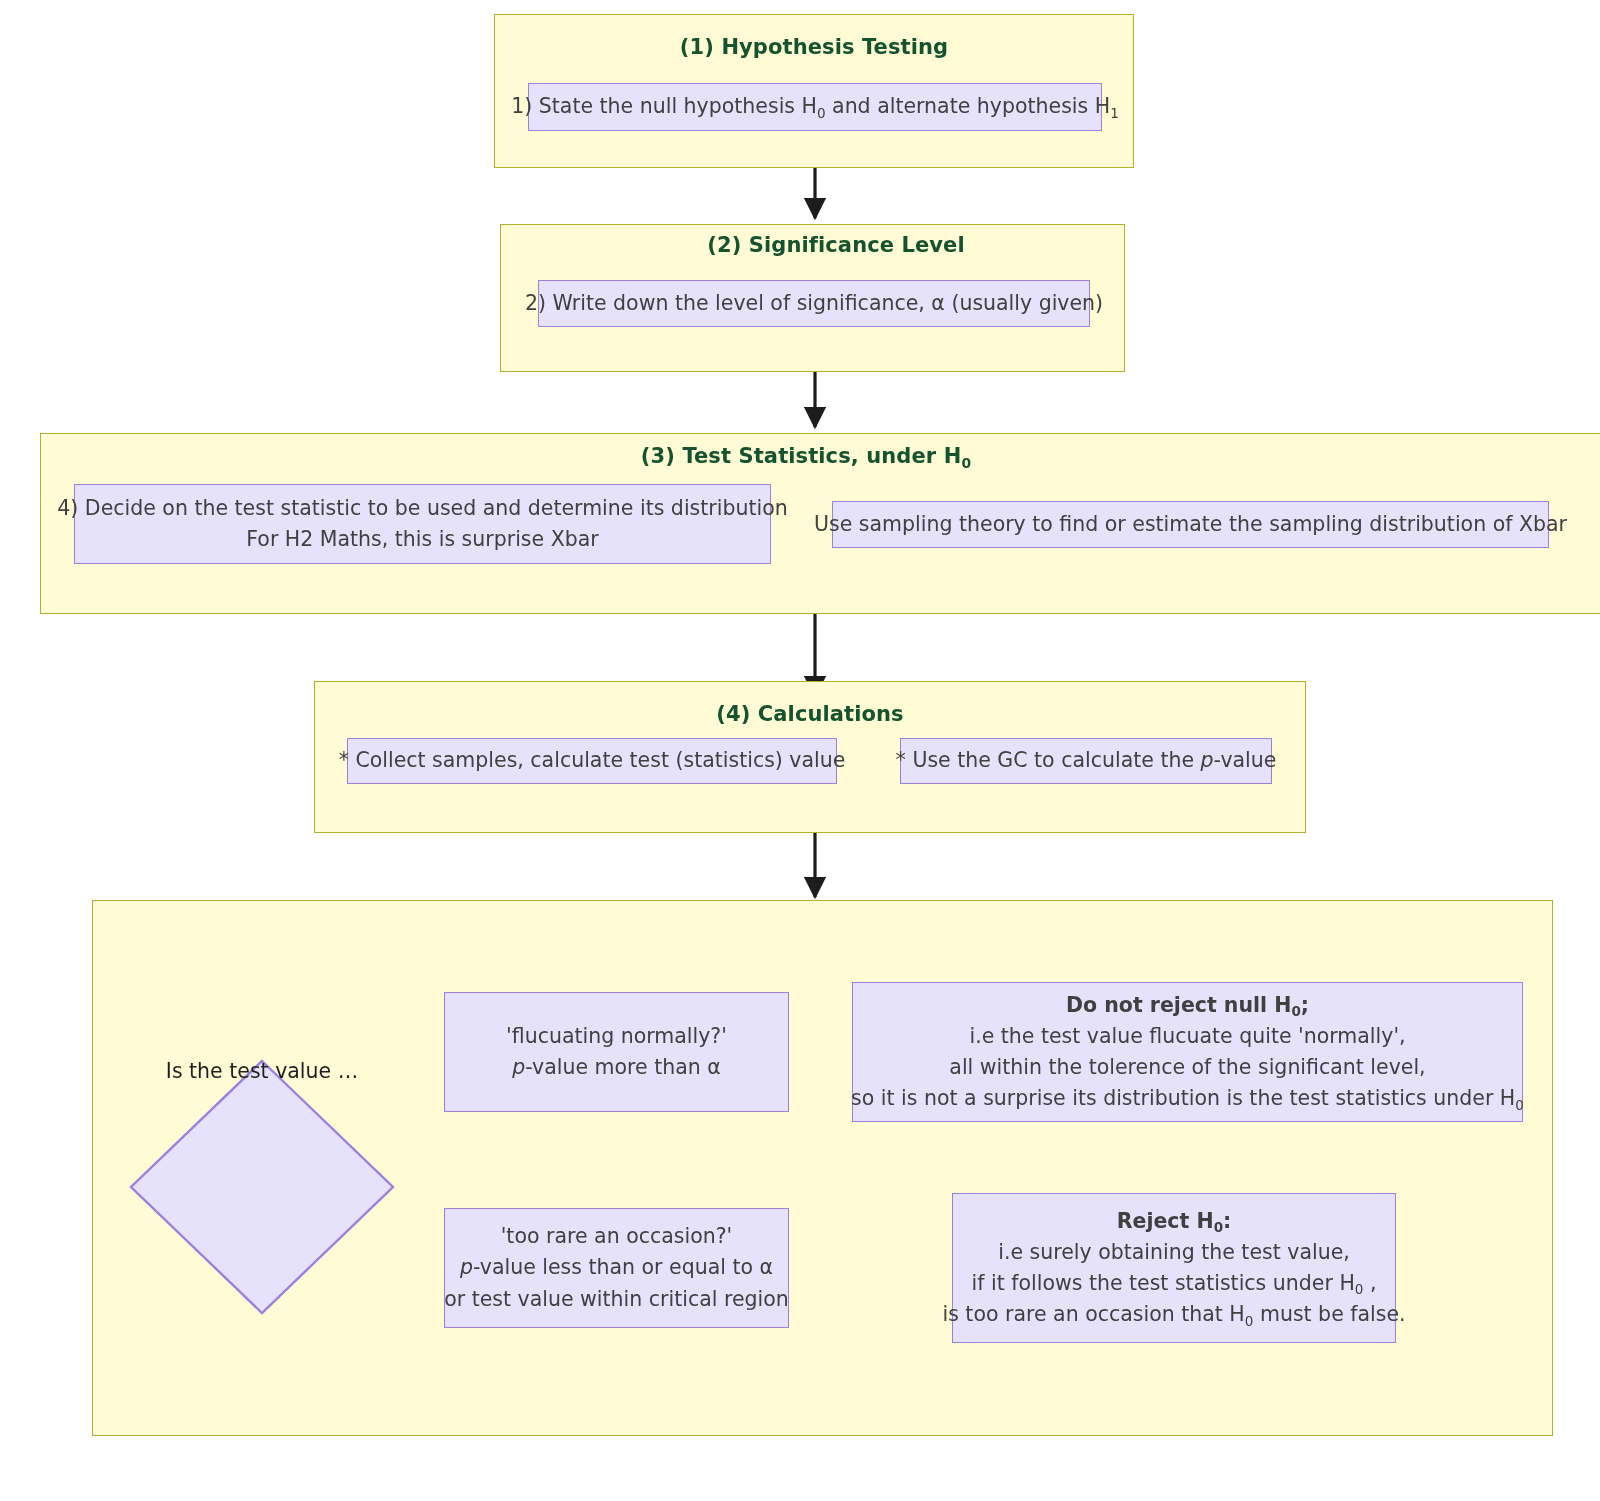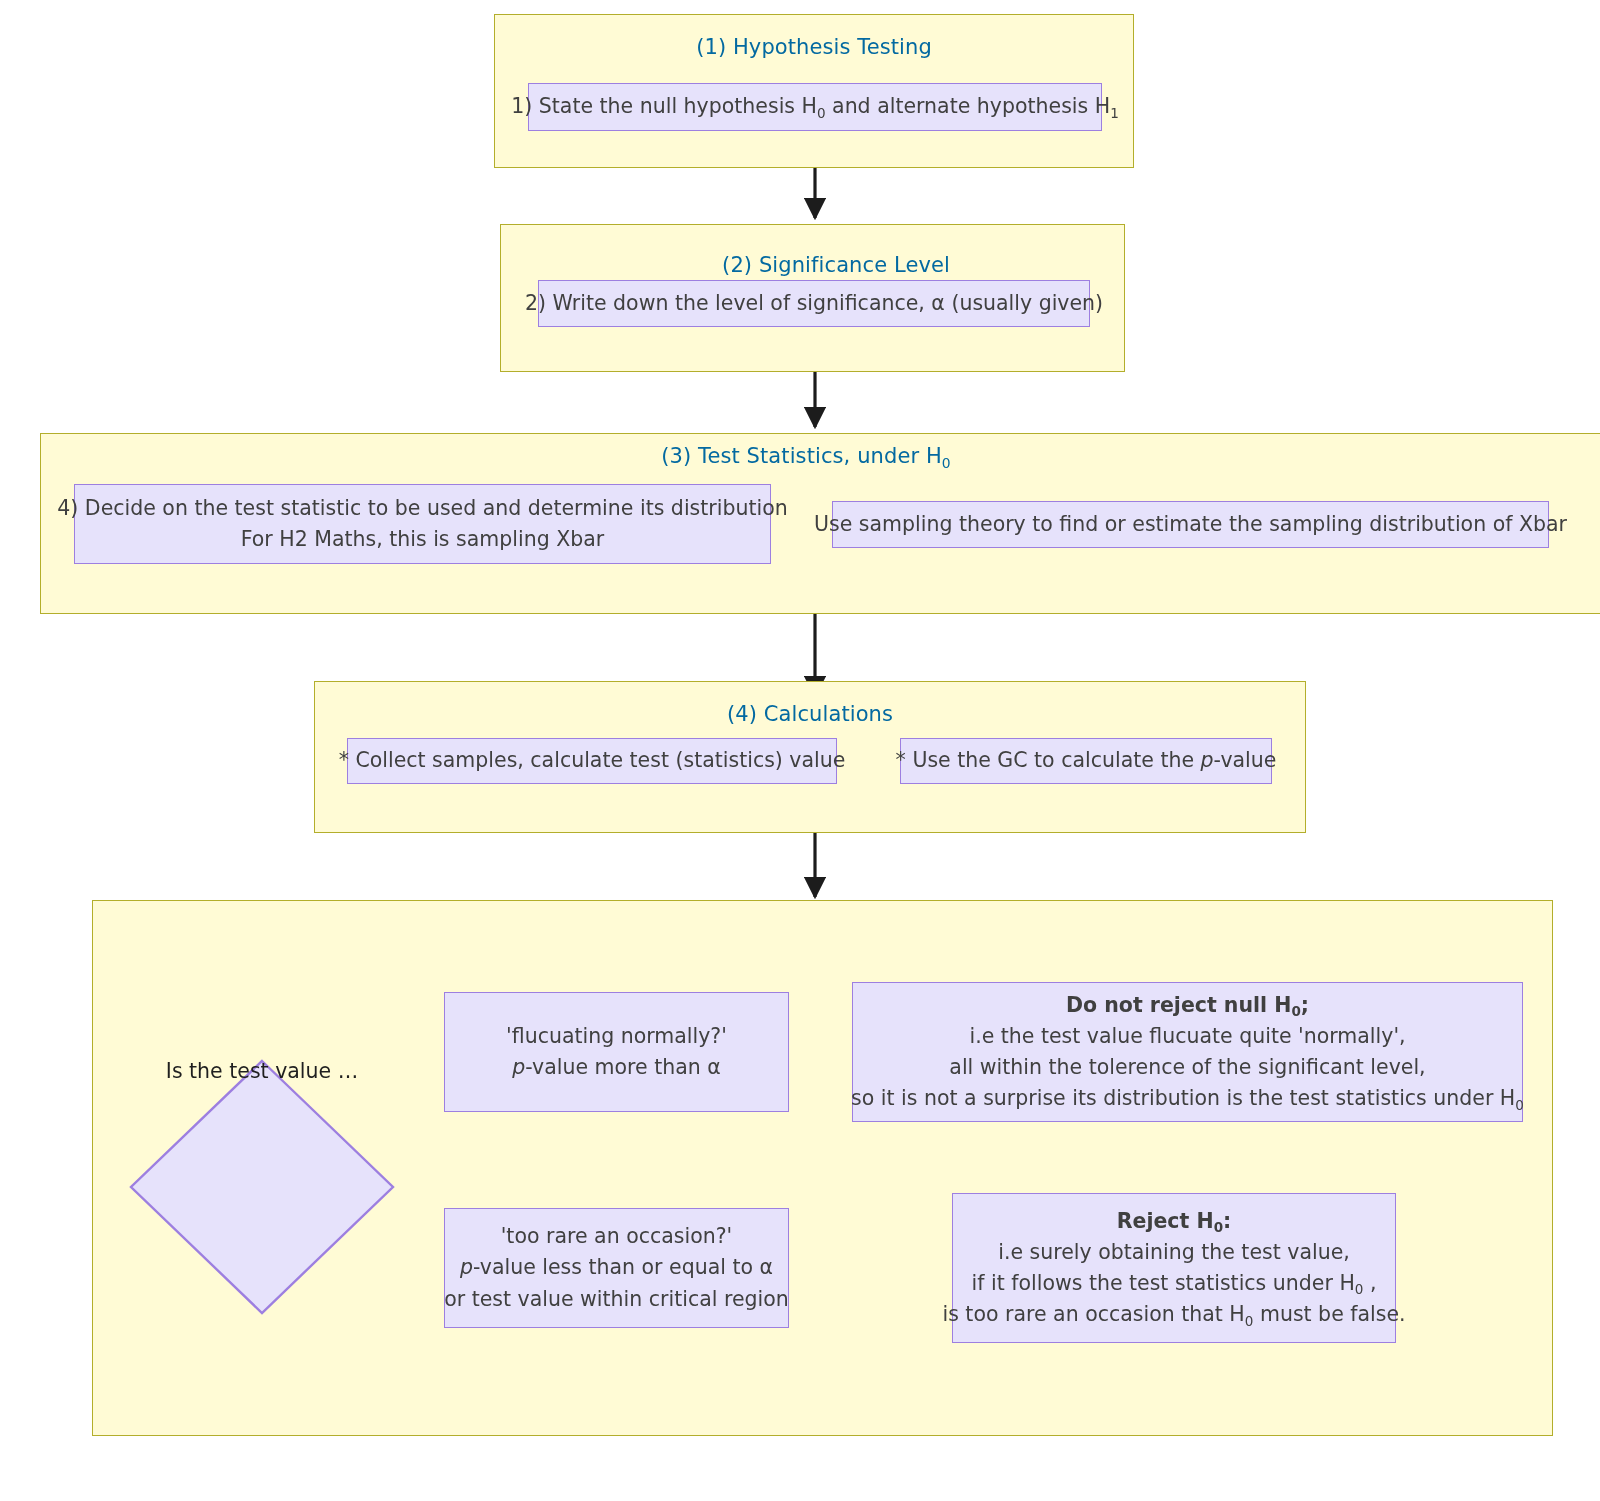--- a/index.html
+++ b/index.html
@@ -19,23 +19,23 @@
   .group{
     position:absolute;
     background:#fffbd5;
     border:1.6px solid #b3ae2b;
     box-sizing:border-box;
   }
   .group-title{
     position:absolute;
     left:0;right:0;
     text-align:center;
-    font-weight:normal;
+    font-weight:bold;
     font-size:21px;
-    color:#0369a1;
+    color:#14532d;
     letter-spacing:.1px;
   }
 
   
   .node{
     position:absolute;
     background:#e6e2fb;
     border:1.6px solid #9d7fe0;
     box-sizing:border-box;
     display:flex;
@@ -130,33 +130,33 @@
   <div class="group" style="left:494px; top:14px; width:640px; height:154px;">
     <div class="group-title" style="top:20px;">(1) Hypothesis Testing</div>
     <div class="node" style="left:33px; top:68px; width:574px; height:48px;">
       <span class="ln">
         <span>1) State the null hypothesis H</span><sub>0</sub><span> and alternate hypothesis H</span><sub>1</sub>
       </span>
     </div>
   </div>
 
   <div class="group" style="left:500px; top:224px; width:625px; height:148px;">
-    <div class="group-title" style="top:28px;padding-left:47px;">(2) Significance Level</div>
+    <div class="group-title" style="top:8px;padding-left:47px;">(2) Significance Level</div>
     <div class="node" style="left:37px; top:55px; width:552px; height:47px;">
       <span class="ln">2) Write down the level of significance, α (usually given)</span>
     </div>
   </div>
 
   <div class="group" style="left:40px; top:433px; width:1596px; height:181px;">
     <div class="group-title" style="top:10px; right:0; left:0; width:1530px;">
       <span>(3) Test Statistics, under H</span><sub>0</sub>
     </div>
     <div class="node" style="left:33px; top:50px; width:697px; height:80px; flex-direction:column;">
       <span class="ln">4) Decide on the test statistic to be used and determine its distribution</span>
-      <span class="ln">For H2 Maths, this is sampling Xbar</span>
+      <span class="ln">For H2 Maths, this is surprise Xbar</span>
     </div>
     <div class="node" style="left:791px; top:67px; width:717px; height:47px;">
       <span class="ln">Use sampling theory to find or estimate the sampling distribution of Xbar</span>
     </div>
   </div>
 
   <div class="group" style="left:314px; top:681px; width:992px; height:152px;">
     <div class="group-title" style="top:20px;">(4) Calculations</div>
     <div class="node" style="left:32px; top:56px; width:490px; height:46px;">
       <span class="ln">* Collect samples, calculate test (statistics) value</span>

